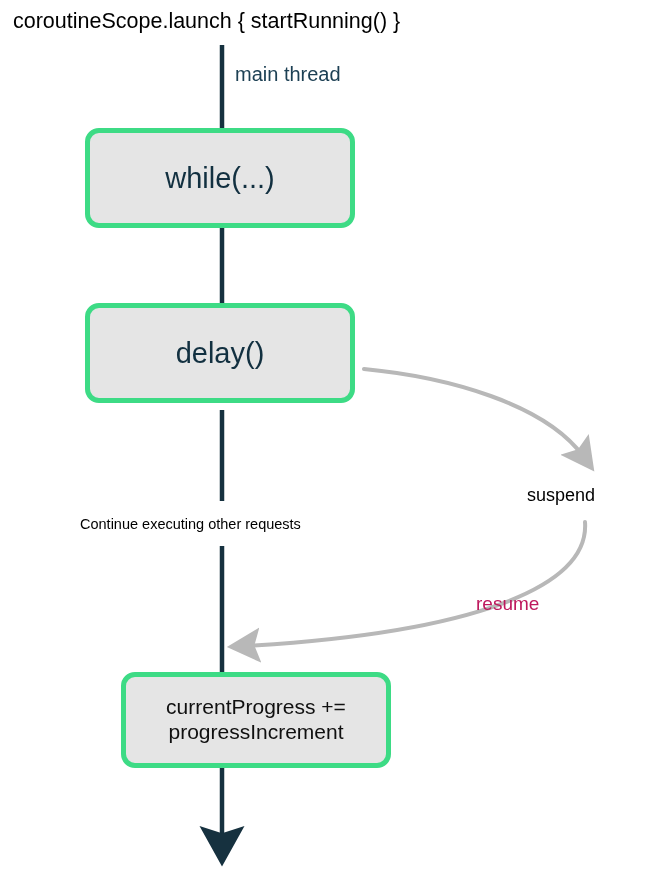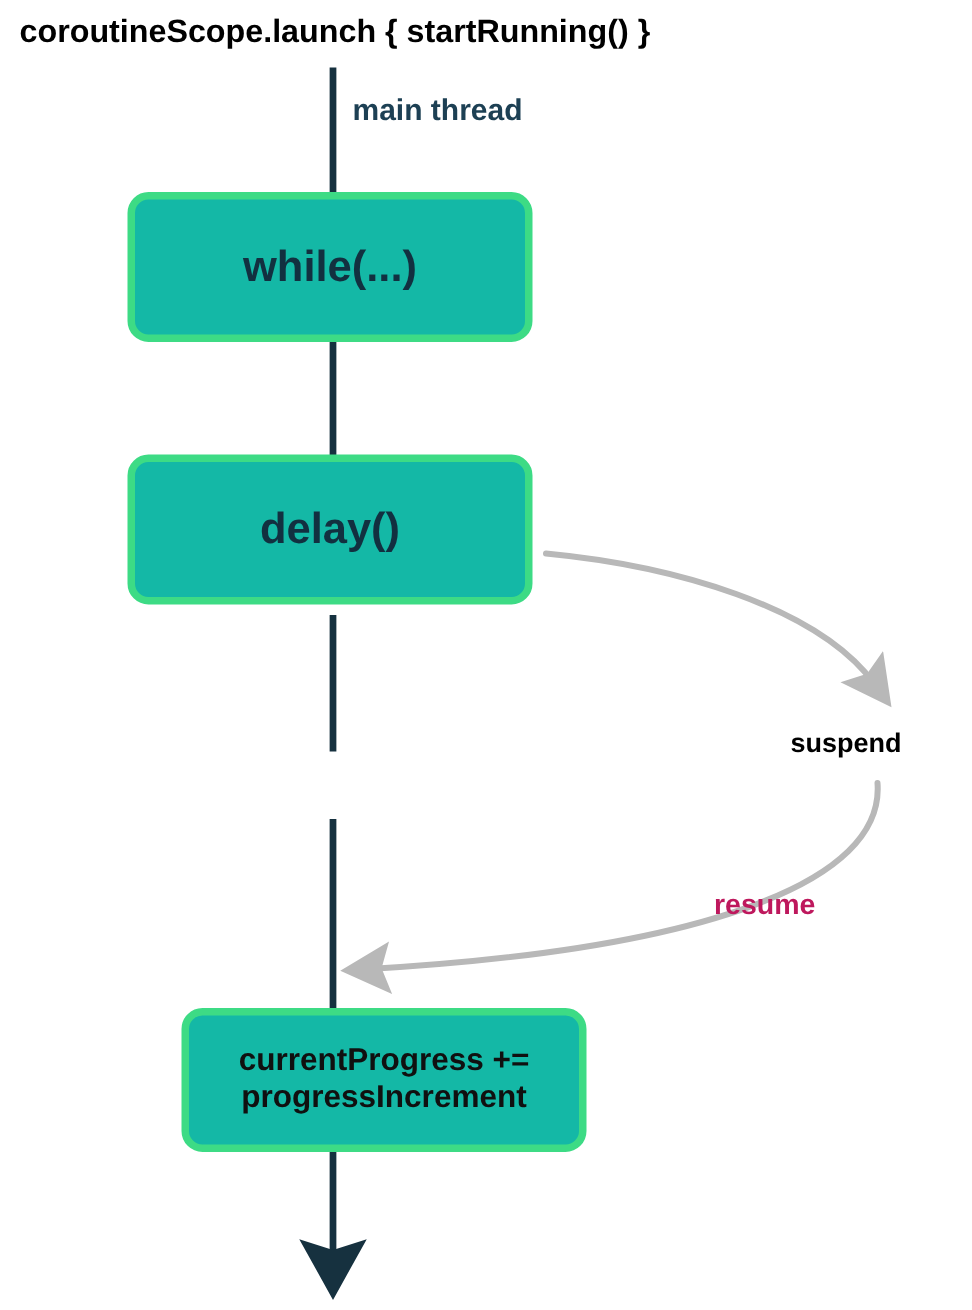--- a/index.html
+++ b/index.html
@@ -14,34 +14,33 @@
     overflow: hidden;
     font-family: "Liberation Sans", sans-serif;
     -webkit-font-smoothing: antialiased;
   }
   #diagram-root {
     position: absolute;
     left: 0;
     top: 0;
     width: 648px;
     height: 873px;
-    font-weight: bold;
   }
   svg.layer {
     position: absolute;
     left: 0;
     top: 0;
     width: 648px;
     height: 873px;
     overflow: visible;
   }
   .node-box {
     position: absolute;
     box-sizing: border-box;
-    background: #14b8a6;
+    background: #e5e5e5;
     border: 5px solid #3ddb85;
     border-radius: 14px;
     display: flex;
     align-items: center;
     justify-content: center;
     text-align: center;
     z-index: 3;
   }
   .node-label {
     display: block;
@@ -124,20 +123,21 @@
   <div class="txt" id="main-thread-text">main thread</div>
 
   <div class="node-box" id="node-while" style="left:85px; top:128px; width:270px; height:100px;">
     <span class="node-label big">while(...)</span>
   </div>
 
   <div class="node-box" id="node-delay" style="left:85px; top:303px; width:270px; height:100px;">
     <span class="node-label big">delay()</span>
   </div>
 
+  <div class="txt" id="continue-text">Continue executing other requests</div>
 
   <div class="txt" id="suspend-text">suspend</div>
 
   <div class="txt" id="resume-text">resume</div>
 
   <div class="node-box" id="node-progress" style="left:85px; top:672px; width:270px; height:96px;margin-left:36px;">
     <span class="node-label small">currentProgress +=
 progressIncrement</span>
   </div>
 

